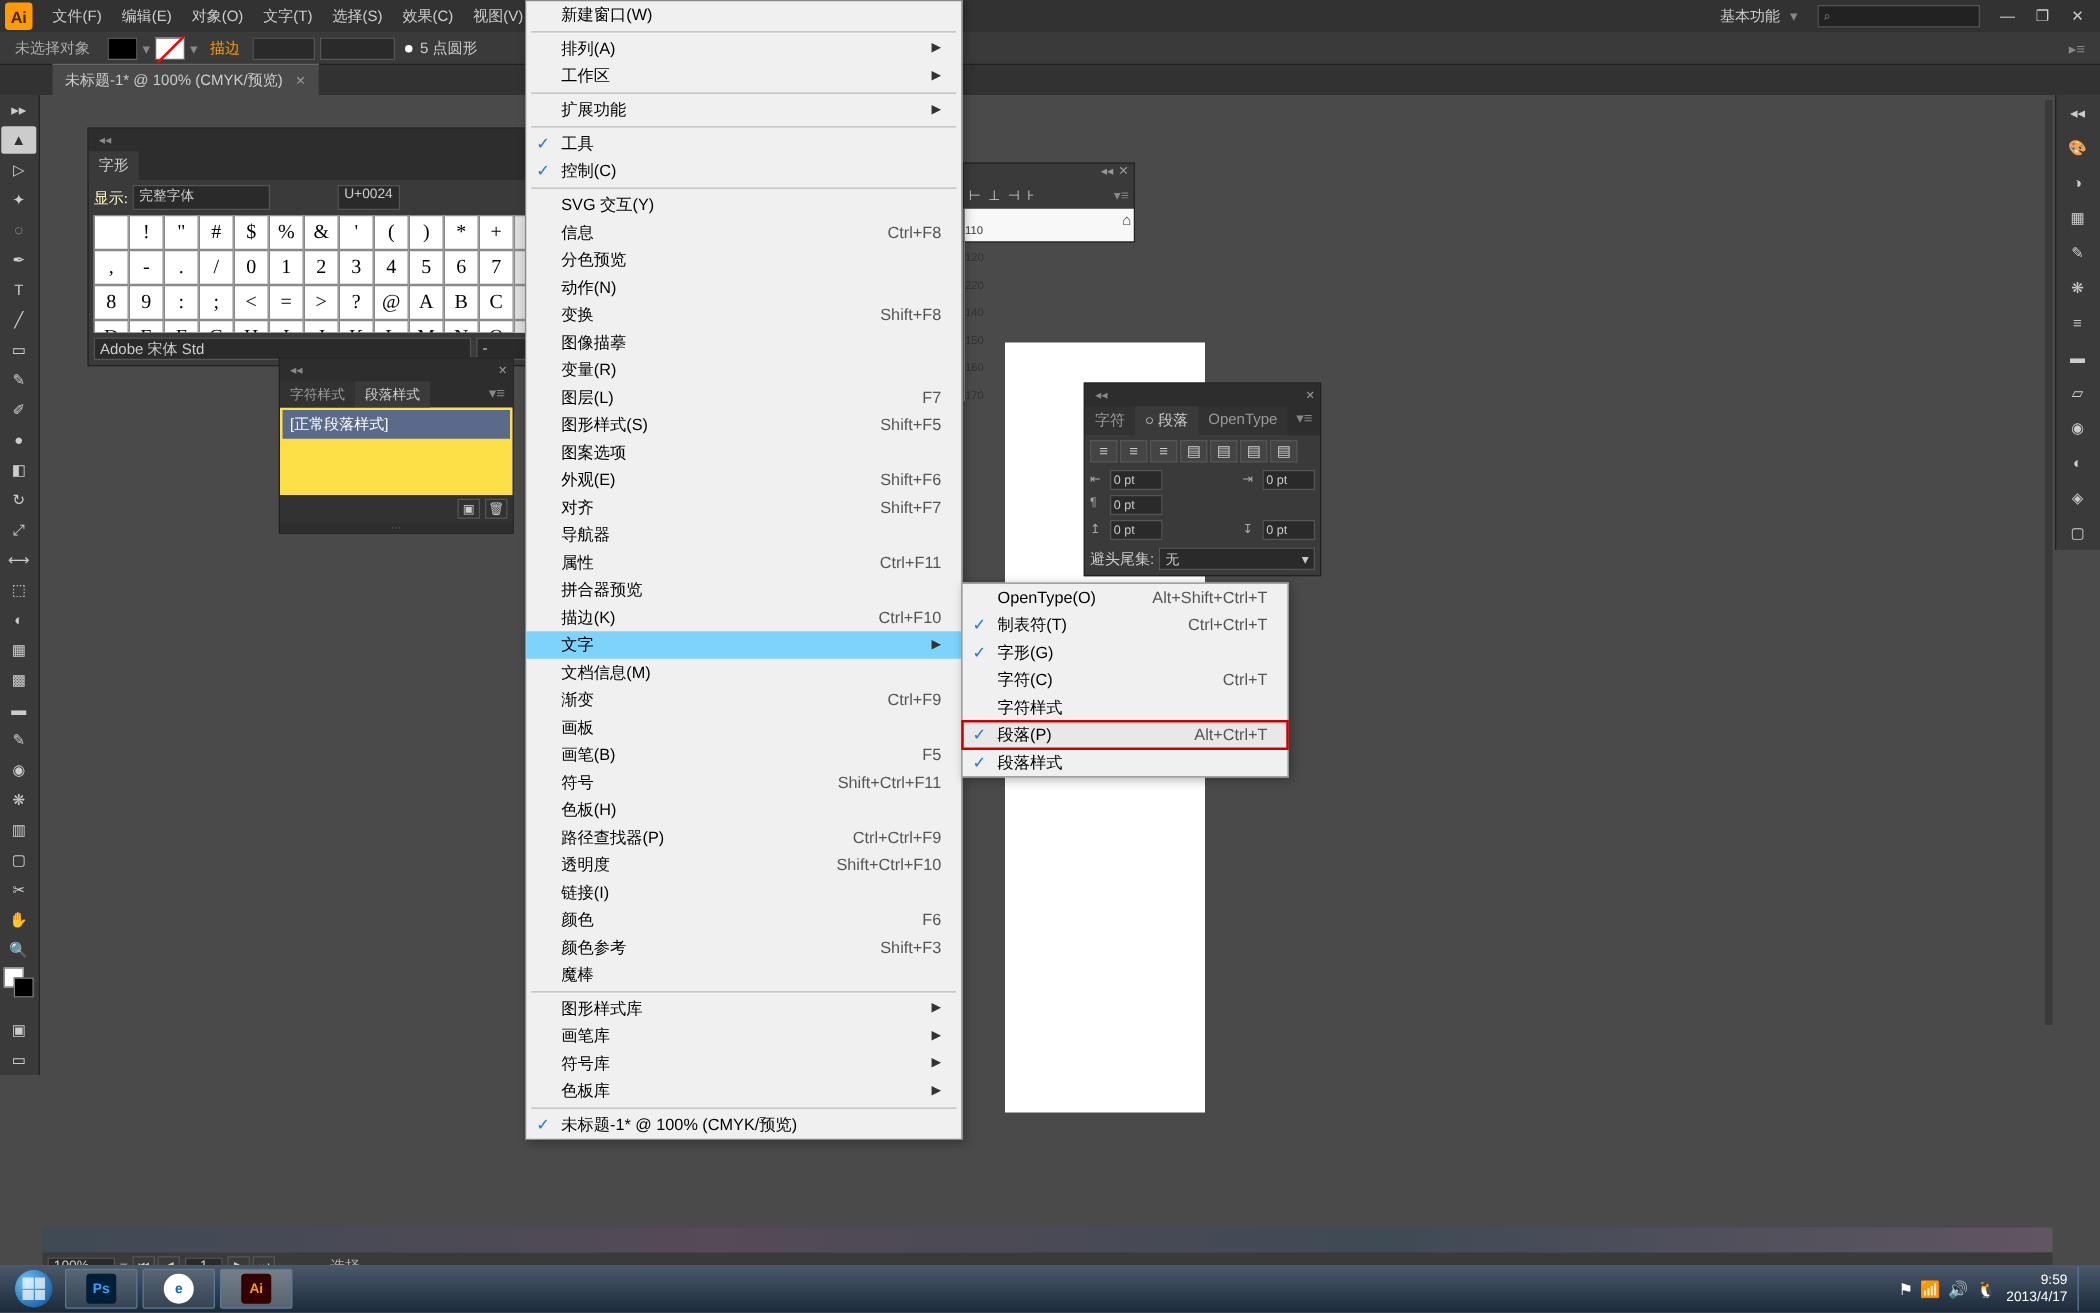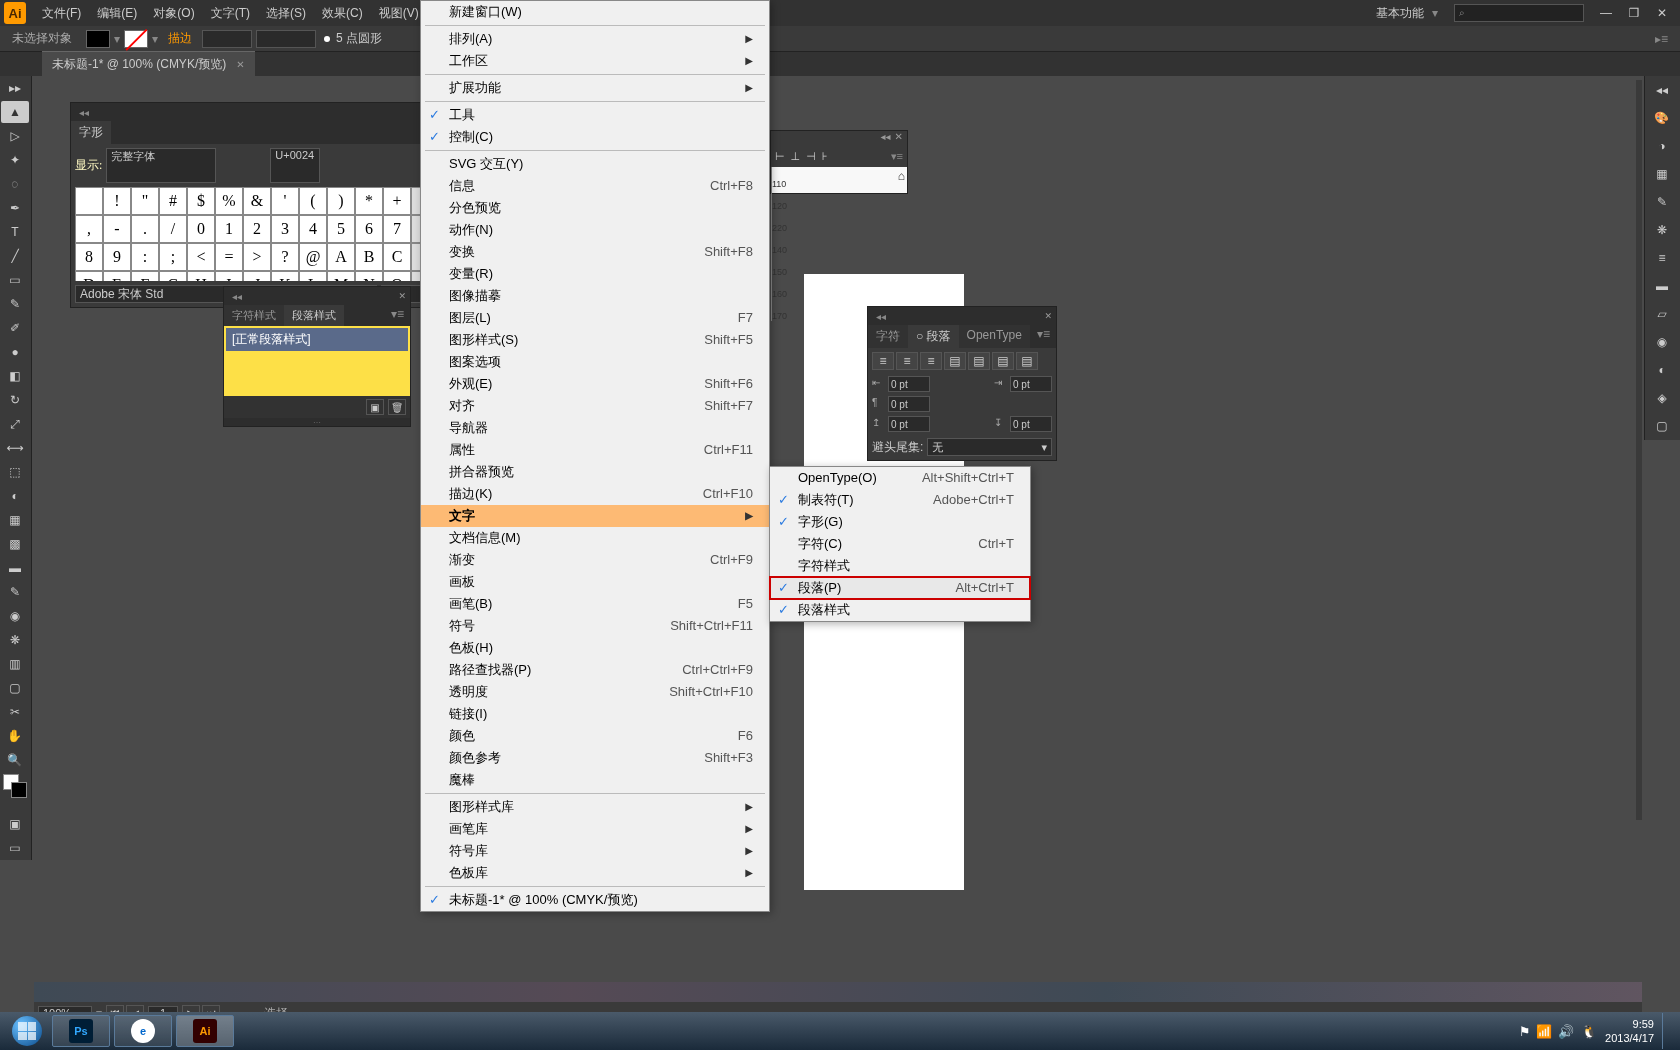--- a/index.html
+++ b/index.html
@@ -52,21 +52,21 @@
 
 .glyphs-panel { position: absolute; left: 70px; top: 102px; width: 398px; background: #3a3a3a; border: 1px solid #222; }
 .panel-header { height: 18px; background: #2d2d2d; display: flex; align-items: center; padding: 0 4px; }
 .panel-header .menu-dots { margin-left: auto; color: #999; font-size: 9px; }
 .panel-header .collapse { color: #888; padding: 0 4px; font-size: 10px; }
 .panel-tabs { display: flex; background: #2d2d2d; }
 .panel-tabs .ptab { padding: 3px 8px; color: #999; background: #323232; }
 .panel-tabs .ptab.active { background: #3a3a3a; color: #ccc; }
 .glyphs-filter { display: flex; align-items: center; padding: 4px; gap: 4px; }
 .glyphs-filter .label { color: #fef9c3; font-family: Liberation Serif, serif; }
-.glyphs-filter select, .glyphs-filter .sel { background: #2a2a2a; border: 1px solid #555; color: #ccc; height: 35px; padding: 0 4px; font-size: 11px; }
+.glyphs-filter select, .glyphs-filter .sel { background: #2a2a2a; border: 1px solid #555; color: #ccc; height: 20px; padding: 0 4px; font-size: 11px; }
 .glyph-grid { background: #fff; margin: 0 4px; }
 .glyph-grid .row { display: flex; }
 .glyph-grid .cell { width: 28px; height: 28px; border: 1px solid #888; display: flex; align-items: center; justify-content: center; color: #000; font-size: 16px; font-family: serif; }
 .glyph-grid .cell.thin { width: 12px; }
 .glyphs-font { display: flex; padding: 4px; gap: 4px; }
 .glyphs-font .sel { background: #2a2a2a; border: 1px solid #555; color: #ccc; height: 18px; padding: 0 4px; flex: 1; }
 .glyphs-font .icons { display: flex; gap: 2px; margin-left: auto; }
 .glyphs-font .icons span { width: 18px; height: 18px; border: 1px solid #555; display: flex; align-items: center; justify-content: center; font-size: 10px; }
 
 
@@ -75,21 +75,21 @@
 .pstyle-list { background: #fde047; padding: 2px; }
 .pstyle-item { background: #5a6a8a; color: #fff; padding: 3px 6px; }
 .pstyle-footer { height: 22px; background: #323232; display: flex; justify-content: flex-end; align-items: center; padding: 0 4px; gap: 4px; }
 .pstyle-footer span { width: 18px; height: 16px; border: 1px solid #555; display: flex; align-items: center; justify-content: center; font-size: 10px; }
 .pstyle-resize { height: 8px; background: #2d2d2d; display: flex; justify-content: center; align-items: center; }
 .pstyle-resize:after { content: '⋯'; color: #666; font-size: 8px; }
 
 
 .window-menu { position: absolute; left: 420px; top: 0; width: 350px; background: #f0f0f0; color: #000; border: 1px solid #888; box-shadow: 2px 2px 8px rgba(0,0,0,0.3); z-index: 100; }
 .window-menu .mitem { display: flex; align-items: center; padding: 2px 16px 2px 28px; position: relative; line-height: 18px; font-size: 13px; }
-.window-menu .mitem.highlight { background: #fdba74; font-weight: bold; }
+.window-menu .mitem.highlight { background: #7dd3fc; }
 .window-menu .mitem .check { position: absolute; left: 8px; color: #2a7ae0; }
 .window-menu .mitem .shortcut { margin-left: auto; color: #555; }
 .window-menu .mitem .arrow { margin-left: auto; color: #333; font-size: 10px; }
 .window-menu .sep { height: 1px; background: #bbb; margin: 2px 4px; }
 
 
 .submenu { position: absolute; left: 769px; top: 466px; width: 262px; background: #f0f0f0; color: #000; border: 1px solid #888; box-shadow: 2px 2px 8px rgba(0,0,0,0.3); z-index: 101; }
 .submenu .mitem { display: flex; align-items: center; padding: 2px 16px 2px 28px; position: relative; line-height: 18px; font-size: 13px; }
 .submenu .mitem.highlight { background: #e8e8e8; outline: 2px solid #c00; outline-offset: -1px; }
 .submenu .mitem .check { position: absolute; left: 8px; color: #2a7ae0; }
@@ -476,24 +476,24 @@
       <span>分色预览</span>
     </div>
     <div class="mitem">
       <span>动作(N)</span>
     </div>
     <div class="mitem">
       <span>变换</span>
       <span class="shortcut">Shift+F8</span>
     </div>
     <div class="mitem">
+      <span>图像描摹</span>
+    </div>
+    <div class="mitem">
       <span>变量(R)</span>
-    </div>
-    <div class="mitem">
-      <span>图像描摹</span>
     </div>
     <div class="mitem">
       <span>图层(L)</span>
       <span class="shortcut">F7</span>
     </div>
     <div class="mitem">
       <span>图形样式(S)</span>
       <span class="shortcut">Shift+F5</span>
     </div>
     <div class="mitem">
@@ -593,21 +593,21 @@
   </div>
 
 <div class="submenu" id="text-submenu">
     <div class="mitem">
       <span>OpenType(O)</span>
       <span class="shortcut">Alt+Shift+Ctrl+T</span>
     </div>
     <div class="mitem">
       <span class="check">✓</span>
       <span>制表符(T)</span>
-      <span class="shortcut">Adobe+Ctrl+T</span>
+      <span class="shortcut">Ctrl+Ctrl+T</span>
     </div>
     <div class="mitem">
       <span class="check">✓</span>
       <span>字形(G)</span>
     </div>
     <div class="mitem">
       <span>字符(C)</span>
       <span class="shortcut">Ctrl+T</span>
     </div>
     <div class="mitem">

